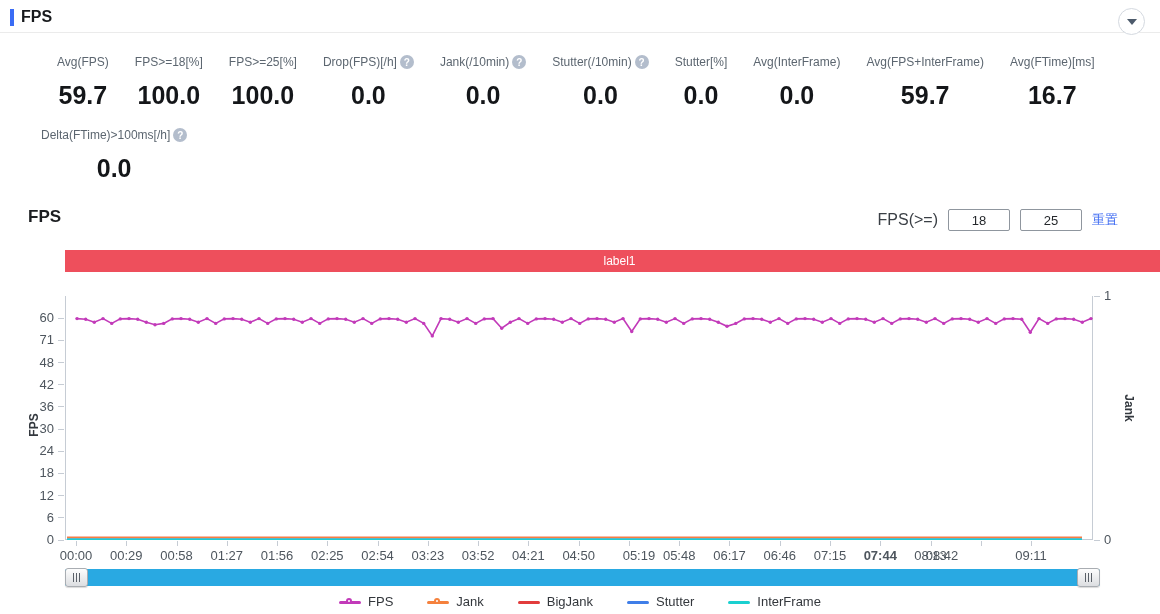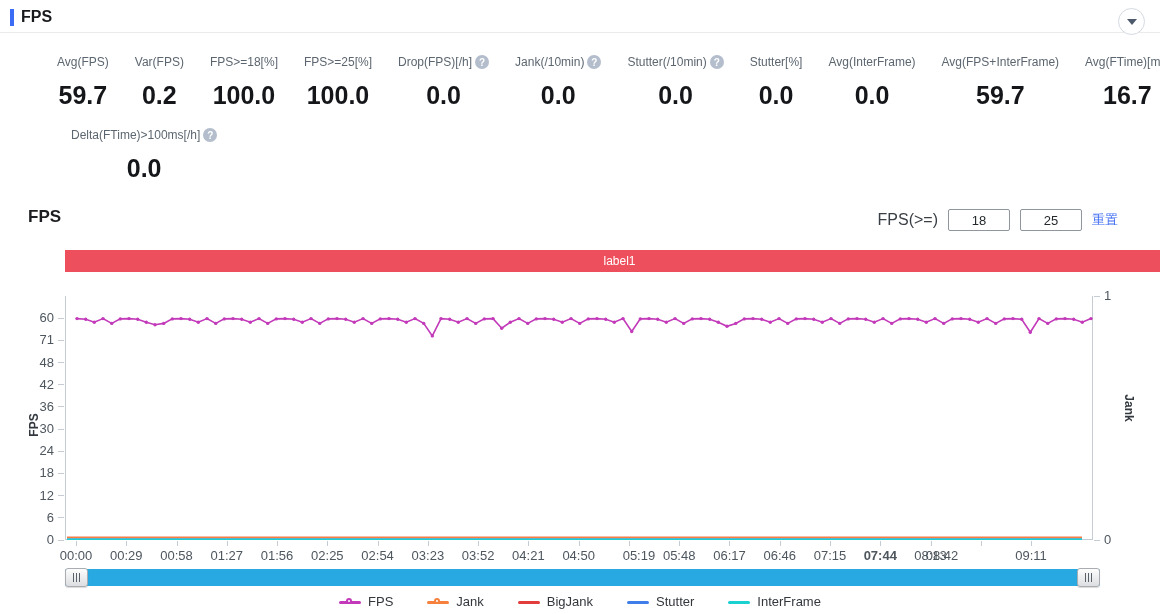--- a/index.html
+++ b/index.html
@@ -16,21 +16,21 @@
   .collapse-btn .tri { width:0; height:0; border-left:5px solid transparent; border-right:5px solid transparent;
                   border-top:6px solid #4c5a6b; margin-top:1px; }
 
   
   .stats-row { display:flex; align-items:flex-start; padding:22px 0 0 44px; }
   .stat { text-align:center; padding:0 13px; }
   .stat-label { font-size:12px; color:#5c6670; white-space:nowrap; display:flex; align-items:center; justify-content:center; gap:3px; }
   .stat-value { font-size:25px; font-weight:bold; color:#141619; margin-top:12px; white-space:nowrap; }
   .help-icon { width:14px; height:14px; border-radius:50%; background:#b3bdcc; color:#fff; font-size:10px; font-weight:bold;
                display:inline-flex; align-items:center; justify-content:center; cursor:pointer; }
-  .stats-row.second { padding-top:18px; padding-left:58px; }
+  .stats-row.second { padding-top:18px; padding-left:28px; }
 
   
   .section-header { position:relative; margin-top:20px; height:30px; }
   .section-title { position:absolute; left:28px; top:4px; font-size:17px; font-weight:bold; }
   .filter { position:absolute; right:42px; top:6px; display:flex; align-items:center; gap:10px; }
   .filter-label { font-size:16px; color:#3a3f45; }
   .filter-input { width:62px; height:22px; border:1px solid #8f969e; border-radius:2px; text-align:center;
                   font-size:13px; color:#25282c; font-family:inherit; background:#fff; }
   .reset-link { font-size:13px; color:#3d6af2; text-decoration:none; cursor:pointer; }
 
@@ -89,27 +89,20 @@
 
 <div class="stats-row">
   <div class="stat">
     <div class="stat-label">
       <span class="stat-label-text">Avg(FPS)</span>
 
     </div>
     <div class="stat-value">59.7</div>
   </div>
 
-  <div class="stat">
-    <div class="stat-label">
-      <span class="stat-label-text">Var(FPS)</span>
-
-    </div>
-    <div class="stat-value">0.2</div>
-  </div>
 
   <div class="stat">
     <div class="stat-label">
       <span class="stat-label-text">FPS&gt;=18[%]</span>
 
     </div>
     <div class="stat-value">100.0</div>
   </div>
 
   <div class="stat">

